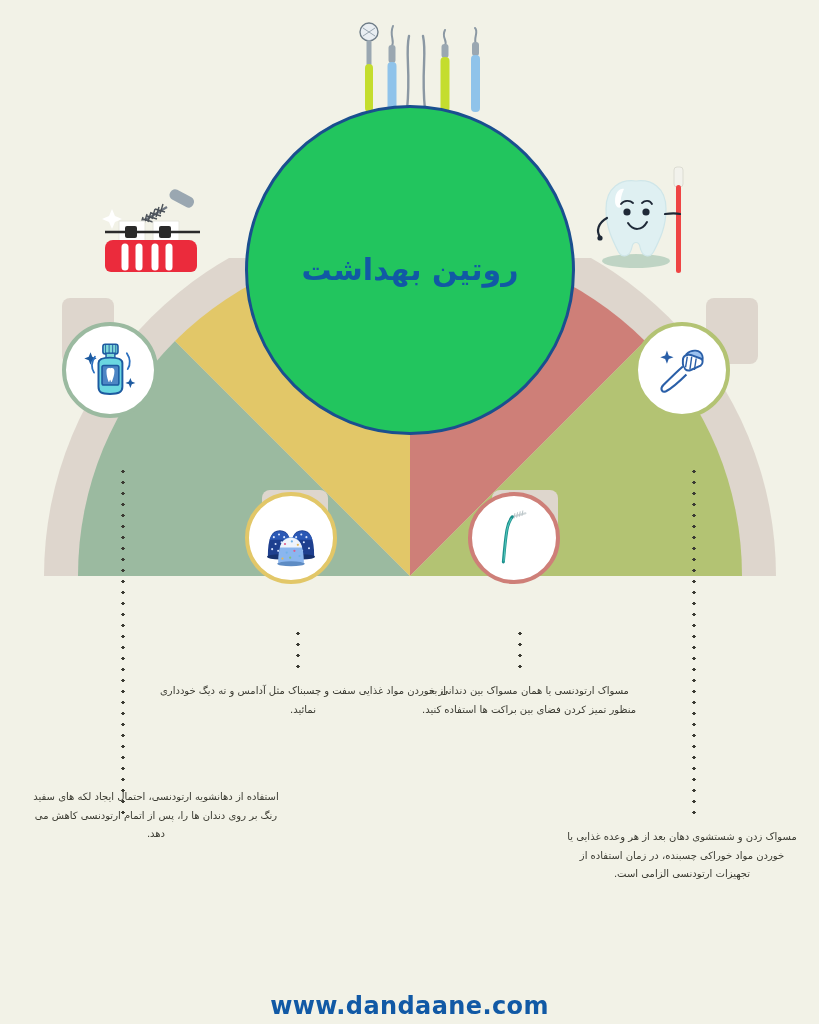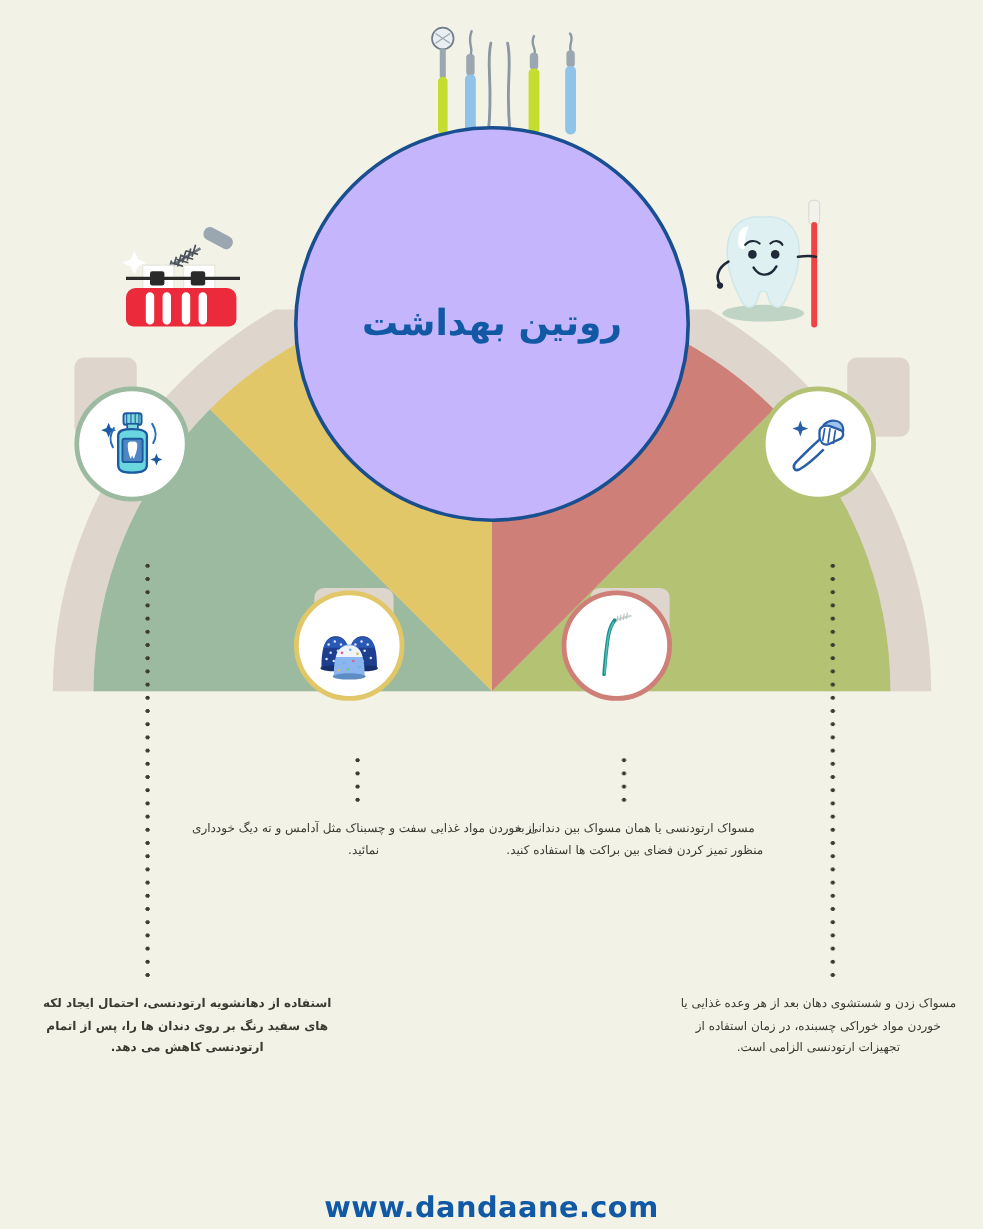--- a/index.html
+++ b/index.html
@@ -51,21 +51,21 @@
   }
 
   
   .center-circle {
     position: absolute;
     left: 245px;
     top: 105px;
     width: 330px;
     height: 330px;
     border-radius: 50%;
-    background: #c4b5fd;
+    background: #22c55e;
     border: 3px solid #1a4f8f;
     box-sizing: border-box;
     display: flex;
     align-items: center;
     justify-content: center;
     z-index: 6;
   }
   .center-title {
     color: #1159a5;
     font-size: 30px;
@@ -115,21 +115,21 @@
     position: absolute;
     direction: rtl;
     text-align: center;
     color: #3a3a31;
     font-size: 10px;
     line-height: 1.85;
     z-index: 4;
   }
   #caption-candy       { left: 158px; top: 682px; width: 290px; }
   #caption-interdental { left: 418px; top: 682px; width: 222px; }
-  #caption-mouthwash   { left: 28px;  top: 828px; width: 256px; font-weight: bold; }
+  #caption-mouthwash   { left: 28px;  top: 788px; width: 256px; }
   #caption-toothbrush  { left: 566px; top: 828px; width: 232px; }
 
   
   .footer {
     position: absolute;
     left: 0;
     top: 992px;
     width: 819px;
     text-align: center;
     color: #1159a5;

